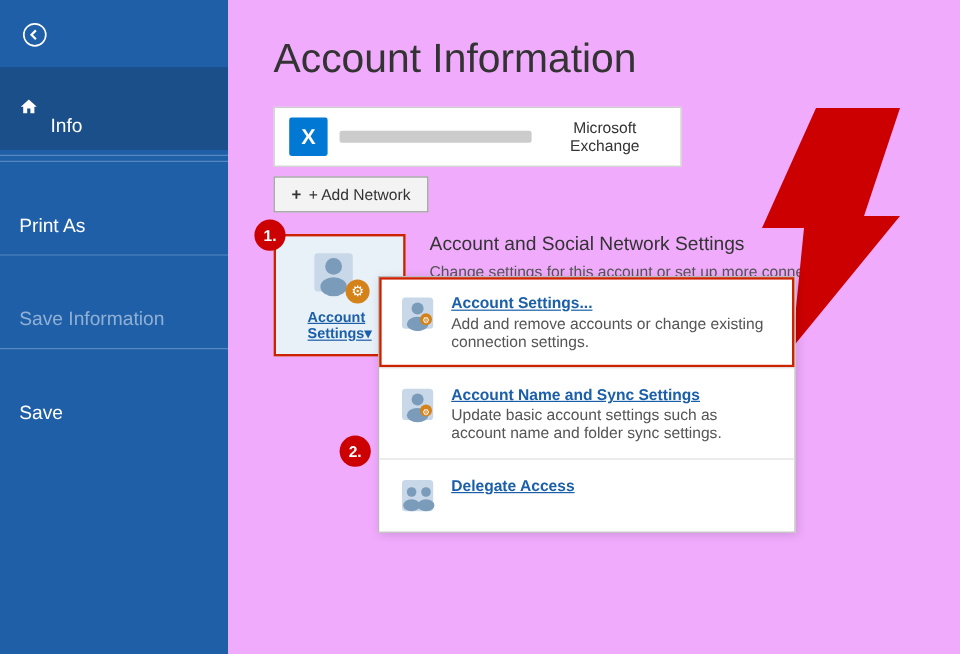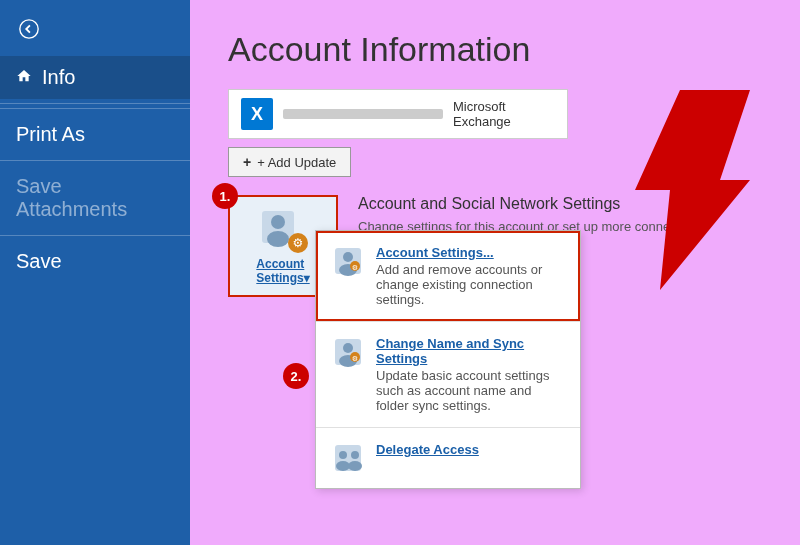--- a/index.html
+++ b/index.html
@@ -51,21 +51,22 @@
       cursor: pointer;
       gap: 10px;
     }
 
     .sidebar-item.active {
       background: #1a4f8a;
     }
 
     .sidebar-item-label {
       color: #fff;
-      font-size: 20px;
+      font-size: 16px;
+      margin-top: 31px;
     }
 
     .sidebar-item.disabled .sidebar-item-label {
       color: rgba(255,255,255,0.5);
     }
 
     .sidebar-divider {
       border: none;
       border-top: 1px solid rgba(255,255,255,0.25);
       margin: 4px 0;
@@ -123,20 +124,21 @@
     .account-email-placeholder {
       background: #ccc;
       height: 10px;
       border-radius: 2px;
       width: 160px;
     }
 
     .account-type-label {
       font-size: 13px;
       color: #333;
+      text-align: center;
     }
 
     
     .add-account-btn {
       display: flex;
       align-items: center;
       gap: 6px;
       border: 1px solid #999;
       background: #f3f3f3;
       padding: 6px 14px;
@@ -233,21 +235,21 @@
       color: #1a5fa8;
       text-decoration: underline;
       font-size: 13px;
     }
 
     
     .dropdown-menu {
       position: absolute;
       left: 125px;
       top: 230px;
-      width: 266px;
+      width: 348px;
       background: #fff;
       border: 1px solid #bbb;
       box-shadow: 2px 2px 8px rgba(0,0,0,0.15);
       z-index: 20;
     }
 
     .dropdown-item {
       display: flex;
       align-items: flex-start;
       padding: 12px 14px;
@@ -342,21 +344,21 @@
 
     <hr class="sidebar-divider">
 
     <div class="sidebar-item">
       <span class="sidebar-item-label">Print As</span>
     </div>
 
     <hr class="sidebar-divider">
 
     <div class="sidebar-item disabled">
-      <span class="sidebar-item-label">Save Attachments</span>
+      <span class="sidebar-item-label">Save Information</span>
     </div>
 
     <hr class="sidebar-divider">
 
     <div class="sidebar-item">
       <span class="sidebar-item-label">Save</span>
     </div>
   </nav>
 </div>
 
@@ -369,21 +371,21 @@
       <span class="exchange-icon-letter">X</span>
     </div>
     <div class="account-email-bar">
       <div class="account-email-placeholder"></div>
     </div>
     <span class="account-type-label">Microsoft Exchange</span>
   </div>
 
   <button class="add-account-btn">
     <span style="font-size:14px;font-weight:bold;">+</span>
-    <span>+ Add Update</span>
+    <span>+ Add Network</span>
   </button>
 
   <div class="account-section">
 
     <div class="account-settings-btn-wrap">
       <div class="step-badge">
         <span>1.</span>
       </div>
       <button class="account-settings-btn">
         <div style="position:relative; width:50px; height:46px;">
@@ -450,21 +452,21 @@
       <div class="dropdown-item-icon">
         <svg width="30" height="30" viewBox="0 0 30 30">
           <rect x="2" y="2" width="26" height="26" rx="3" fill="#c8d8e8"></rect>
           <circle cx="15" cy="11" r="5" fill="#7a9bba"></circle>
           <ellipse cx="15" cy="24" rx="9" ry="6" fill="#7a9bba"></ellipse>
           <circle cx="22" cy="20" r="5" fill="#d4821a"></circle>
           <text x="22" y="23.5" text-anchor="middle" font-size="7" fill="#fff">⚙</text>
         </svg>
       </div>
       <div class="dropdown-item-text">
-        <div class="dropdown-item-title">Change Name and Sync Settings</div>
+        <div class="dropdown-item-title">Account Name and Sync Settings</div>
         <div class="dropdown-item-desc">Update basic account settings such as account name and folder sync settings.</div>
       </div>
     </div>
 
     <hr class="dropdown-divider">
 
     <div class="dropdown-item">
       <div class="dropdown-item-icon">
         <svg width="30" height="30" viewBox="0 0 30 30">
           <rect x="2" y="2" width="26" height="26" rx="3" fill="#c8d8e8"></rect>

